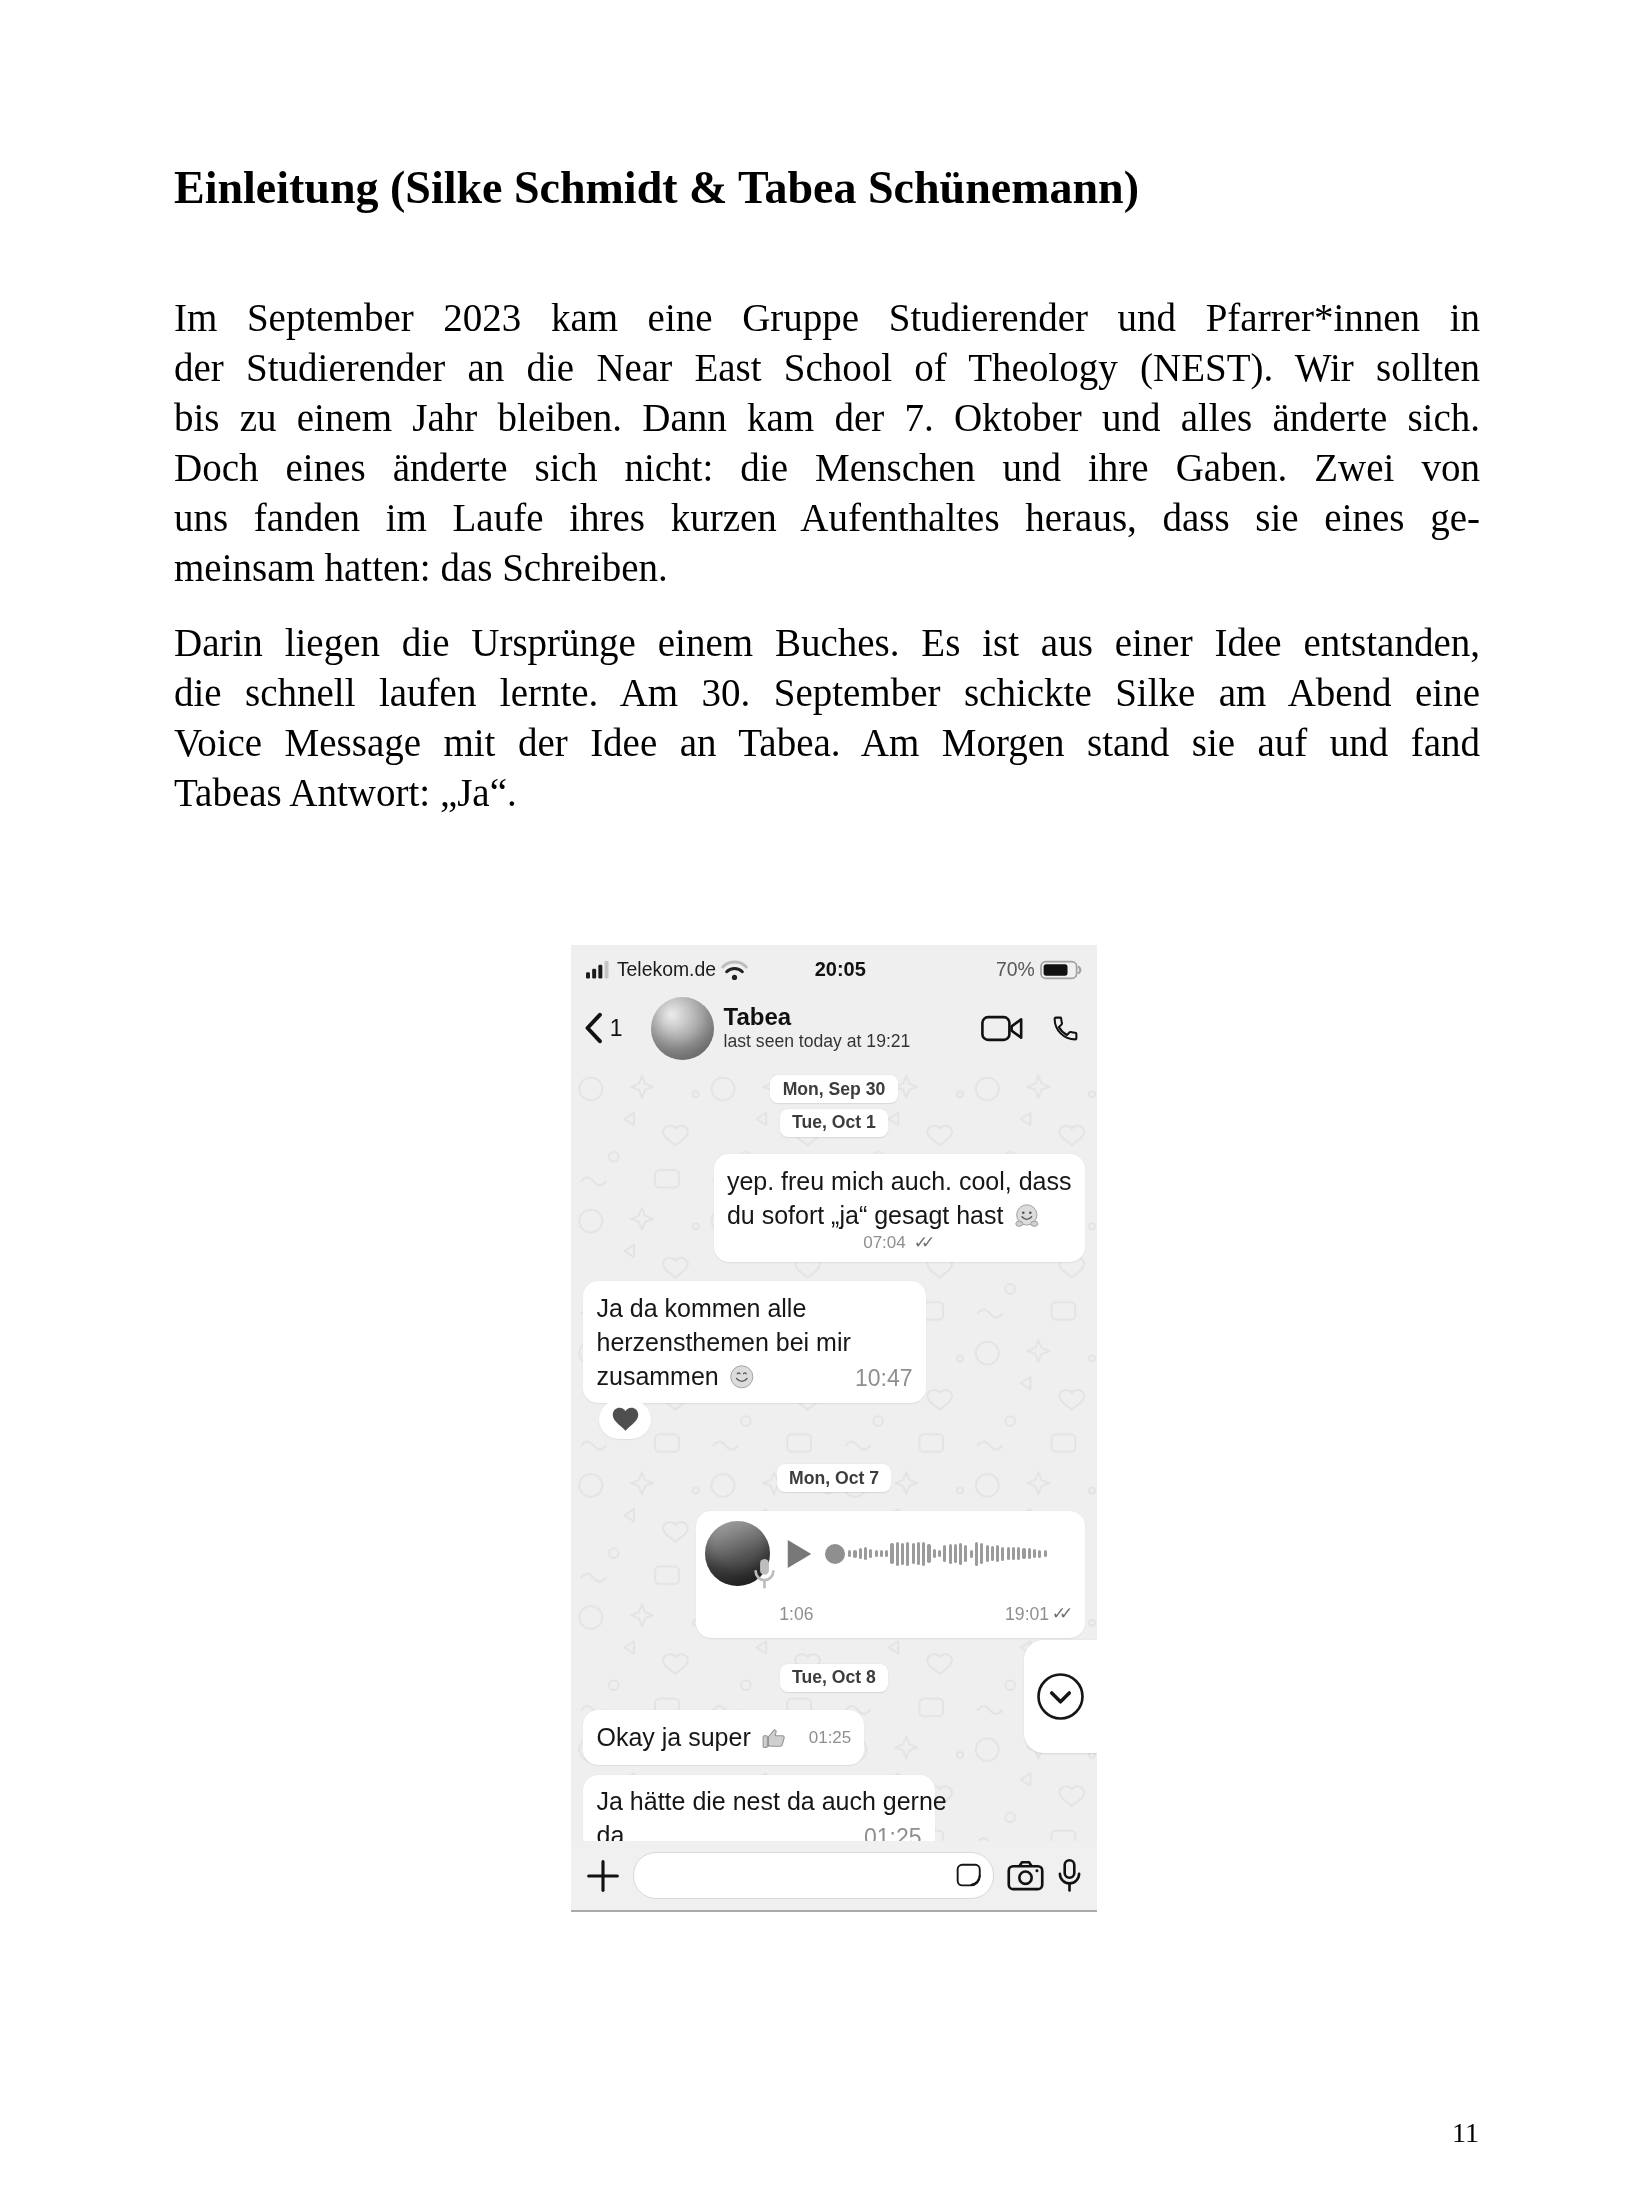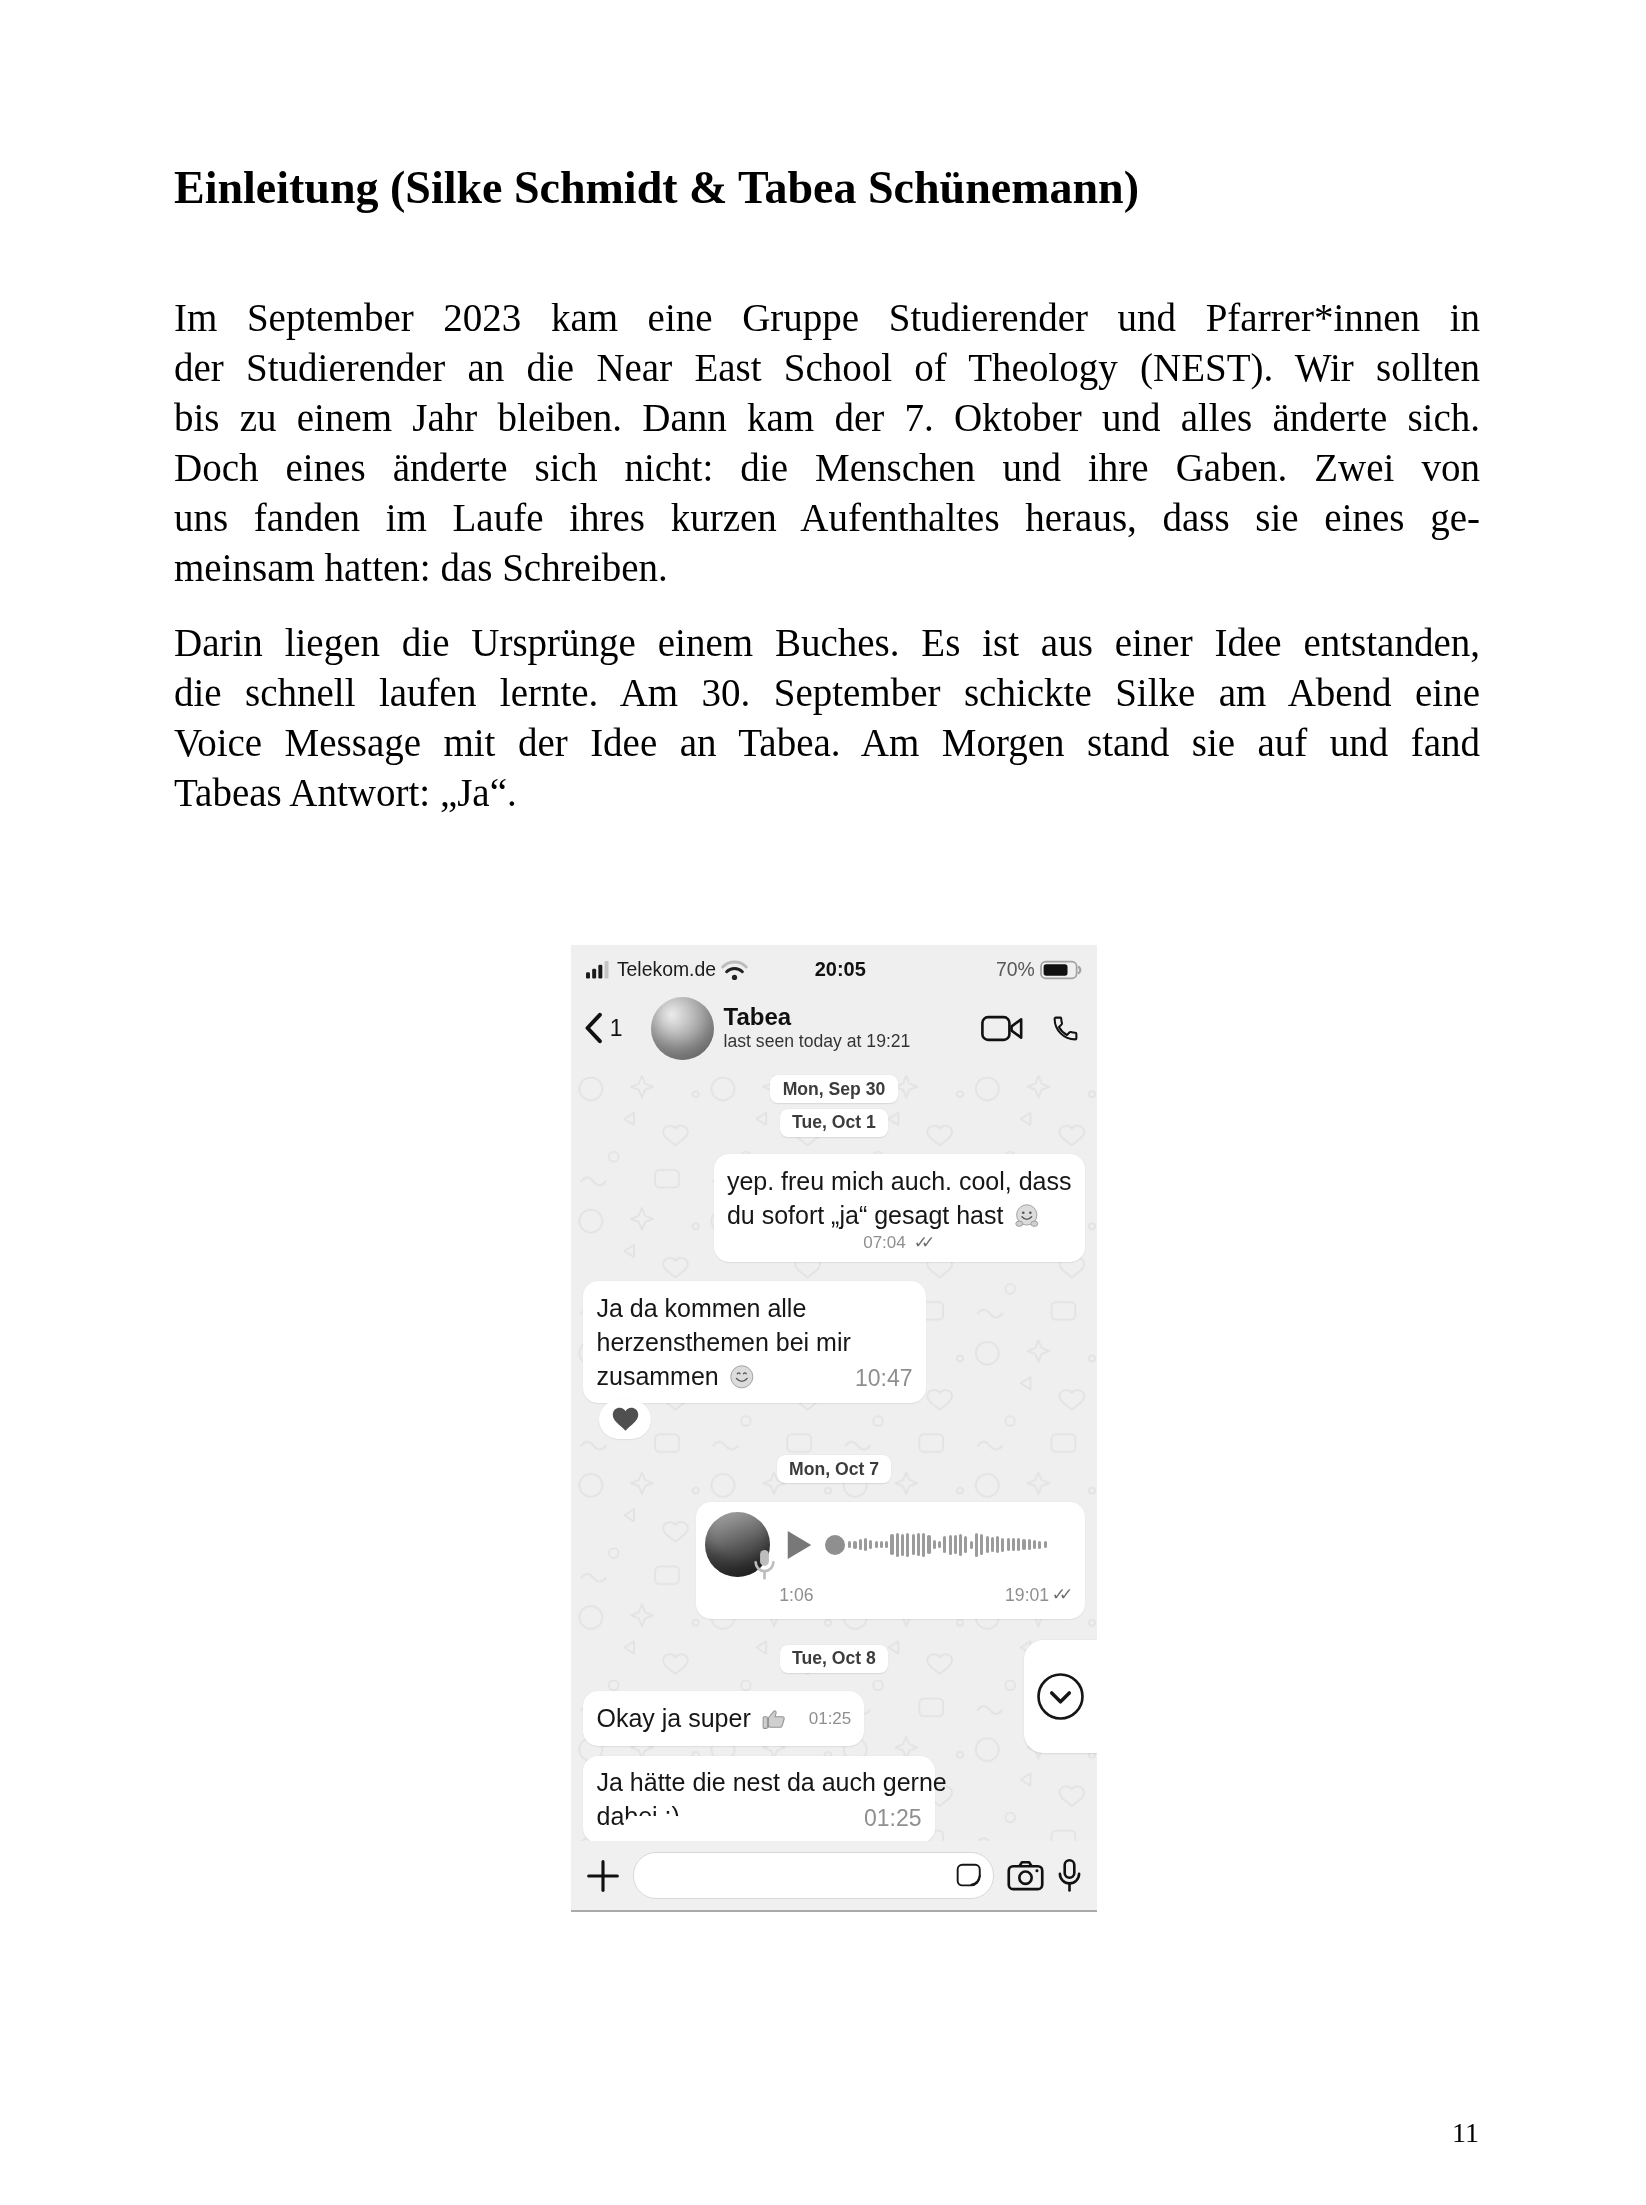--- a/index.html
+++ b/index.html
@@ -60,21 +60,21 @@
   .voice{align-self:flex-end;width:368px;padding:9.7px 11.5px 7px 9.7px;}
   .voicerow{display:flex;align-items:center;}
   .v-avatar{position:relative;width:65px;height:65px;border-radius:50%;flex:none;
      background:linear-gradient(160deg,#a8a8a8 0%,#8b8b8b 22%,#565656 55%,#262626 100%);
      box-shadow:inset 0 -15px 13.2px rgba(0,0,0,.35);}
   .v-mic{position:absolute;right:-6.2px;bottom:-4.4px;}
   .playtri{margin:0 11.5px 0 16px;flex:none;}
   .playhead{width:20px;height:20px;border-radius:50%;background:#8f8f8f;flex:none;margin-right:3.5px;}
   .wave{display:flex;align-items:center;gap:2.2px;height:53px;}
   .wbar{width:3.1px;background:#9b9b9b;border-radius:1.8px;flex:none;}
-  .voicemeta{display:flex;align-items:center;margin-top:1px;padding-left:74px;
+  .voicemeta{display:flex;align-items:center;margin-top:11px;padding-left:74px;
      font-size:17.6px;color:#8f8f8f;}
   .v-dur{flex:none;}
   .v-space{flex:1;}
   .v-time{display:flex;align-items:center;gap:2.6px;}
   
   .scrollwrap{position:absolute;right:0;bottom:88px;width:73px;height:113px;background:#fff;
      border-radius:19.4px 0 0 19.4px;box-shadow:0 0.4px 1.8px rgba(0,0,0,.10);
      display:flex;align-items:center;justify-content:center;z-index:3;}
   .peek{position:absolute;left:52px;bottom:-3.5px;width:66px;height:29px;background:#fff;
      border-radius:12.3px;z-index:1;}
@@ -214,21 +214,21 @@
         </div>
         <span class="intime">10:47</span>
       </div>
 
       <div class="reaction">
         <svg class="icon" width="29" height="26.5" viewBox="0 0 66 60">
           <path d="M33 12 C27 -2 4 2 4 20 c0 14 16 23 29 36 13-13 29-22 29-36 0-18-23-22-29-8z" fill="#4f4f4f"></path>
         </svg>
       </div>
 
-      <div class="datepill" style="margin-top:16px">Mon, Oct 7</div>
+      <div class="datepill" style="margin-top:25px">Mon, Oct 7</div>
 
       <div class="bubble voice" style="margin-top:19.4px">
         <div class="voicerow">
           <div class="v-avatar">
             <svg class="v-mic icon" width="23" height="33" viewBox="0 0 26 37">
               <rect x="8" y="2" width="10" height="18" rx="5" fill="#bdbdbd"></rect>
               <path d="M3 16 a10 10 0 0 0 20 0" fill="none" stroke="#bdbdbd" stroke-width="3" stroke-linecap="round"></path>
               <line x1="13" y1="27" x2="13" y2="34" stroke="#bdbdbd" stroke-width="3" stroke-linecap="round"></line>
             </svg>
           </div>

